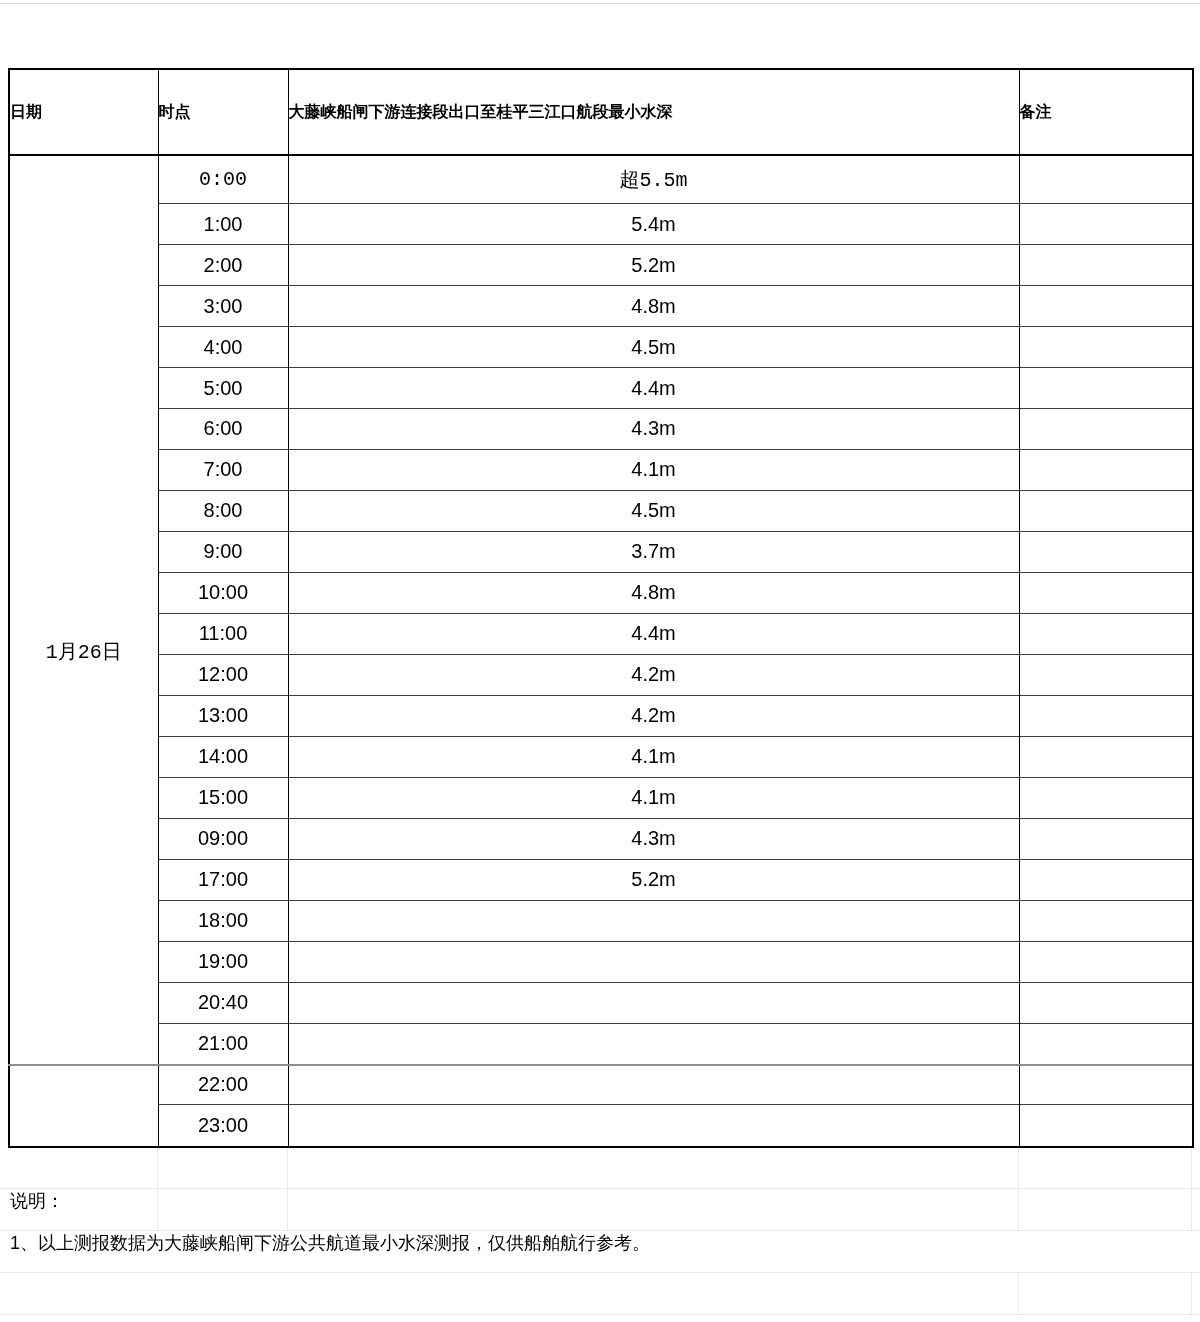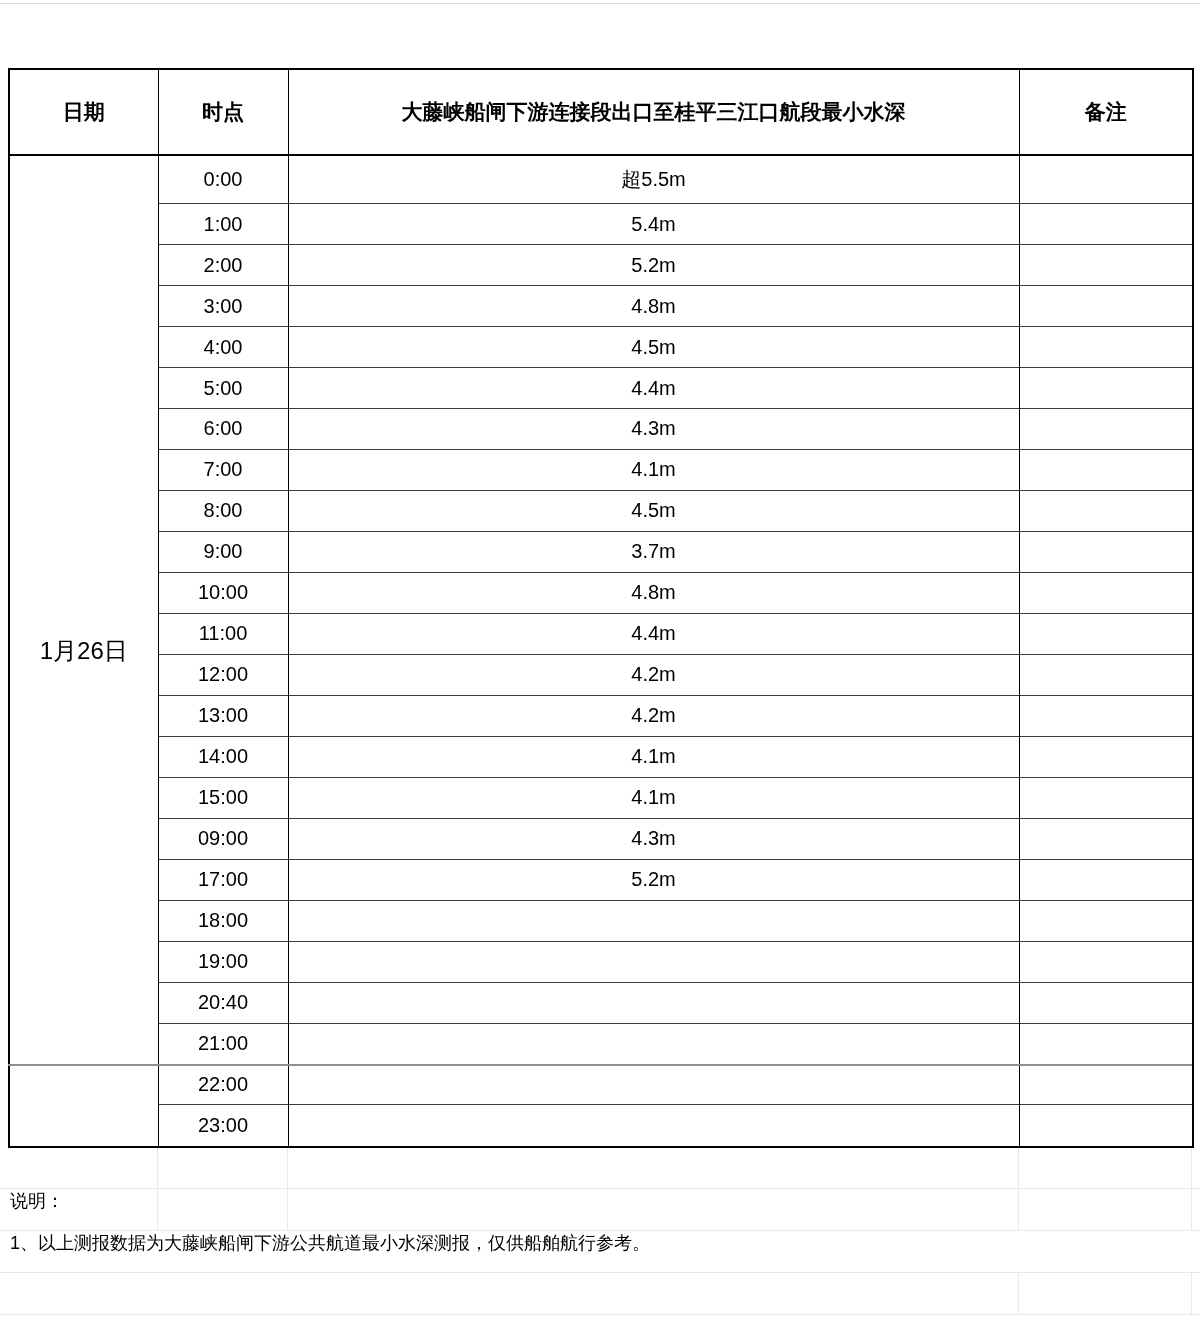--- a/index.html
+++ b/index.html
@@ -49,42 +49,42 @@
   }
   table.main-table col.c-date   { width: 149px; }
   table.main-table col.c-time   { width: 130px; }
   table.main-table col.c-depth  { width: 731px; }
   table.main-table col.c-remark { width: 174px; }
   table.main-table { border: 2px solid #000; }
   table.main-table thead tr { height: 86px; }
   table.main-table th {
     border: 1px solid #000;
     border-bottom: 2px solid #000;
-    font-size: 21px;
+    font-size: 16px;
     font-weight: 700;
-    text-align: center;
+    text-align: left;
     vertical-align: middle;
     color: #000;
     background: #fff;
   }
   table.main-table td {
     border-left: 1px solid #000;
     border-right: 1px solid #000;
     border-top: 1px solid #3d3d3d;
     font-size: 20px;
     font-weight: 500;
     text-align: center;
     vertical-align: middle;
     color: #000;
     background: #fff;
   }
-  table.main-table tbody tr:first-child td { border-top: none; }
+  table.main-table tbody tr:first-child td { border-top: none; font-family: Liberation Mono, monospace; }
   table.main-table td.date-cell {
     border-top: none;
-    font-size: 24px;
+    font-size: 20px;
   }
   
   .artifact-line {
     position: absolute;
     left: 8px; top: 1064px;
     width: 1184px; height: 2px;
     background: #8e8e8e;
     z-index: 3;
   }
   

